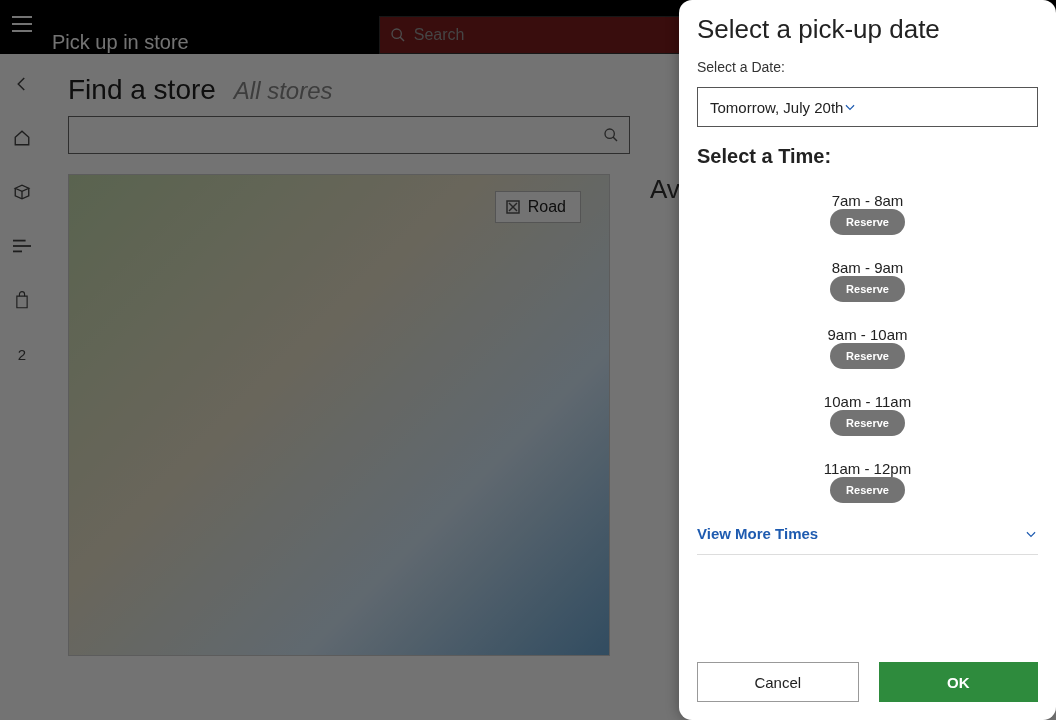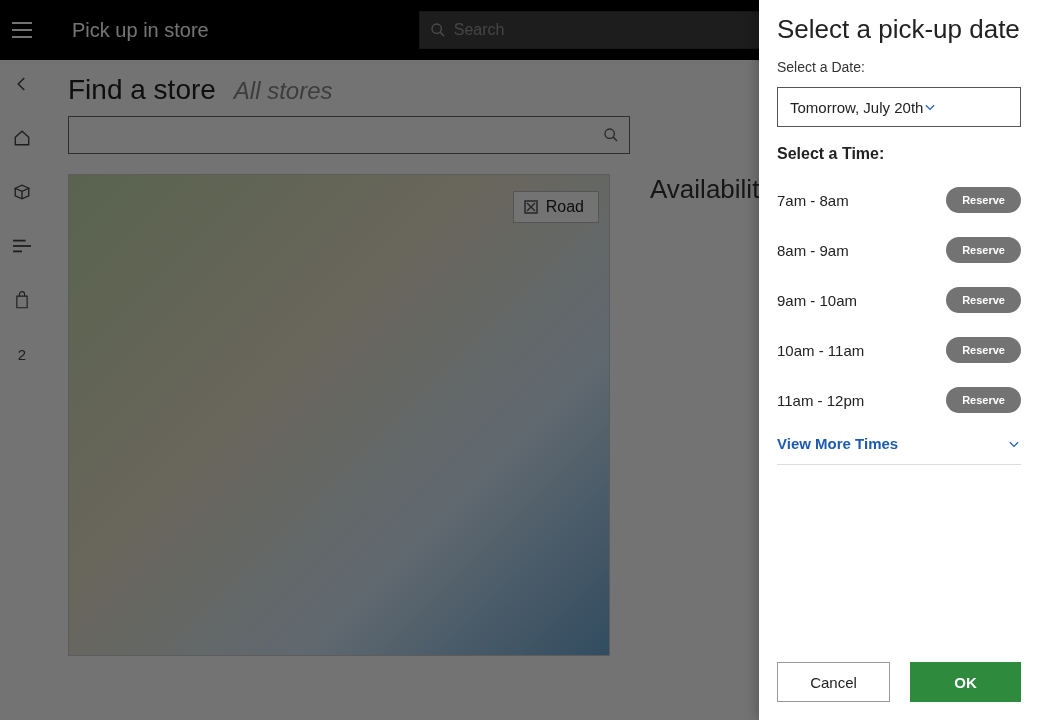--- a/index.html
+++ b/index.html
@@ -20,42 +20,41 @@
   
   .backdrop {
     position: absolute;
     inset: 0;
     background: #fff;
   }
   .topbar {
     position: absolute;
     left: 0; top: 0;
     width: 100%;
-    height: 60px;
+    height: 54px;
     background: #000;
     color: #fff;
     display: flex;
-    align-items: center;
-    gap: 20px;
+    align-items: flex-end;
   }
   .hamburger {
     width: 44px; height: 60px;
     display: flex; align-items: center; justify-content: center;
   }
   .hamburger svg { stroke: #fff; }
   .topbar-title {
     font-size: 20px;
     margin-left: 8px;
     font-weight: 400;
   }
   .search-wrap {
     margin-left: 190px;
     display: flex;
     align-items: center;
-    background: #404040;
+    background: #7f1d1d;
     border: 1px solid #333;
     height: 36px;
     width: 350px;
     padding: 0 10px;
     gap: 8px;
   }
   .search-wrap svg { stroke: #aaa; }
   .search-placeholder {
     color: #999;
     font-size: 16px;
@@ -118,21 +117,21 @@
   }
   .map {
     width: 540px;
     height: 480px;
     background: linear-gradient(135deg, #c7dcb0 0%, #e9e2ca 40%, #d5e8f7 70%, #6ea9d6 100%);
     position: relative;
     border: 1px solid #ccc;
   }
   .map-road {
     position: absolute;
-    top: 16px; right: 10px;
+    top: 16px; right: 28px;
     background: #fff;
     border: 1px solid #bbb;
     padding: 6px 14px 6px 10px;
     font-size: 16px;
     display:flex; align-items:center; gap:8px;
   }
   .right-col {
     flex: 1;
   }
   .right-col .h2 {
@@ -144,26 +143,27 @@
   .dim {
     position: absolute;
     inset: 0;
     background: rgba(0,0,0,0.55);
   }
 
   
   .panel {
     position: absolute;
     top: 0; right: 0; bottom: 0;
-    width: 280px;
+    width: 377px;
     background: #fff;
     box-shadow: -2px 0 12px rgba(0,0,0,0.25);
     display: flex;
     flex-direction: column;
-    padding: 14px 17px 0 0;
+    padding: 14px 0 0 0;
+    border-radius: 13px;
   }
   .panel-inner {
     padding: 0 18px;
     flex: 1;
     overflow: hidden;
   }
   .panel-title {
     font-size: 26px;
     font-weight: 400;
     color: #222;
@@ -178,31 +178,32 @@
     border: 1px solid #555;
     height: 38px;
     display: flex;
     align-items: center;
     padding: 0 12px;
     font-size: 15px;
     cursor: pointer;
     margin-bottom: 18px;
   }
   .time-label {
-    font-size: 16px;
+    font-size: 20px;
     font-weight: 600;
     margin-bottom: 12px;
   }
   .slot {
     display: flex;
     align-items: center;
     justify-content: space-between;
     padding: 12px 0;
     font-size: 15px;
     color: #222;
+    flex-direction: column;
   }
   .reserve-btn {
     background: #737373;
     color: #fff;
     border: none;
     border-radius: 18px;
     padding: 7px 16px;
     font-size: 11px;
     font-weight: 700;
     cursor: pointer;

